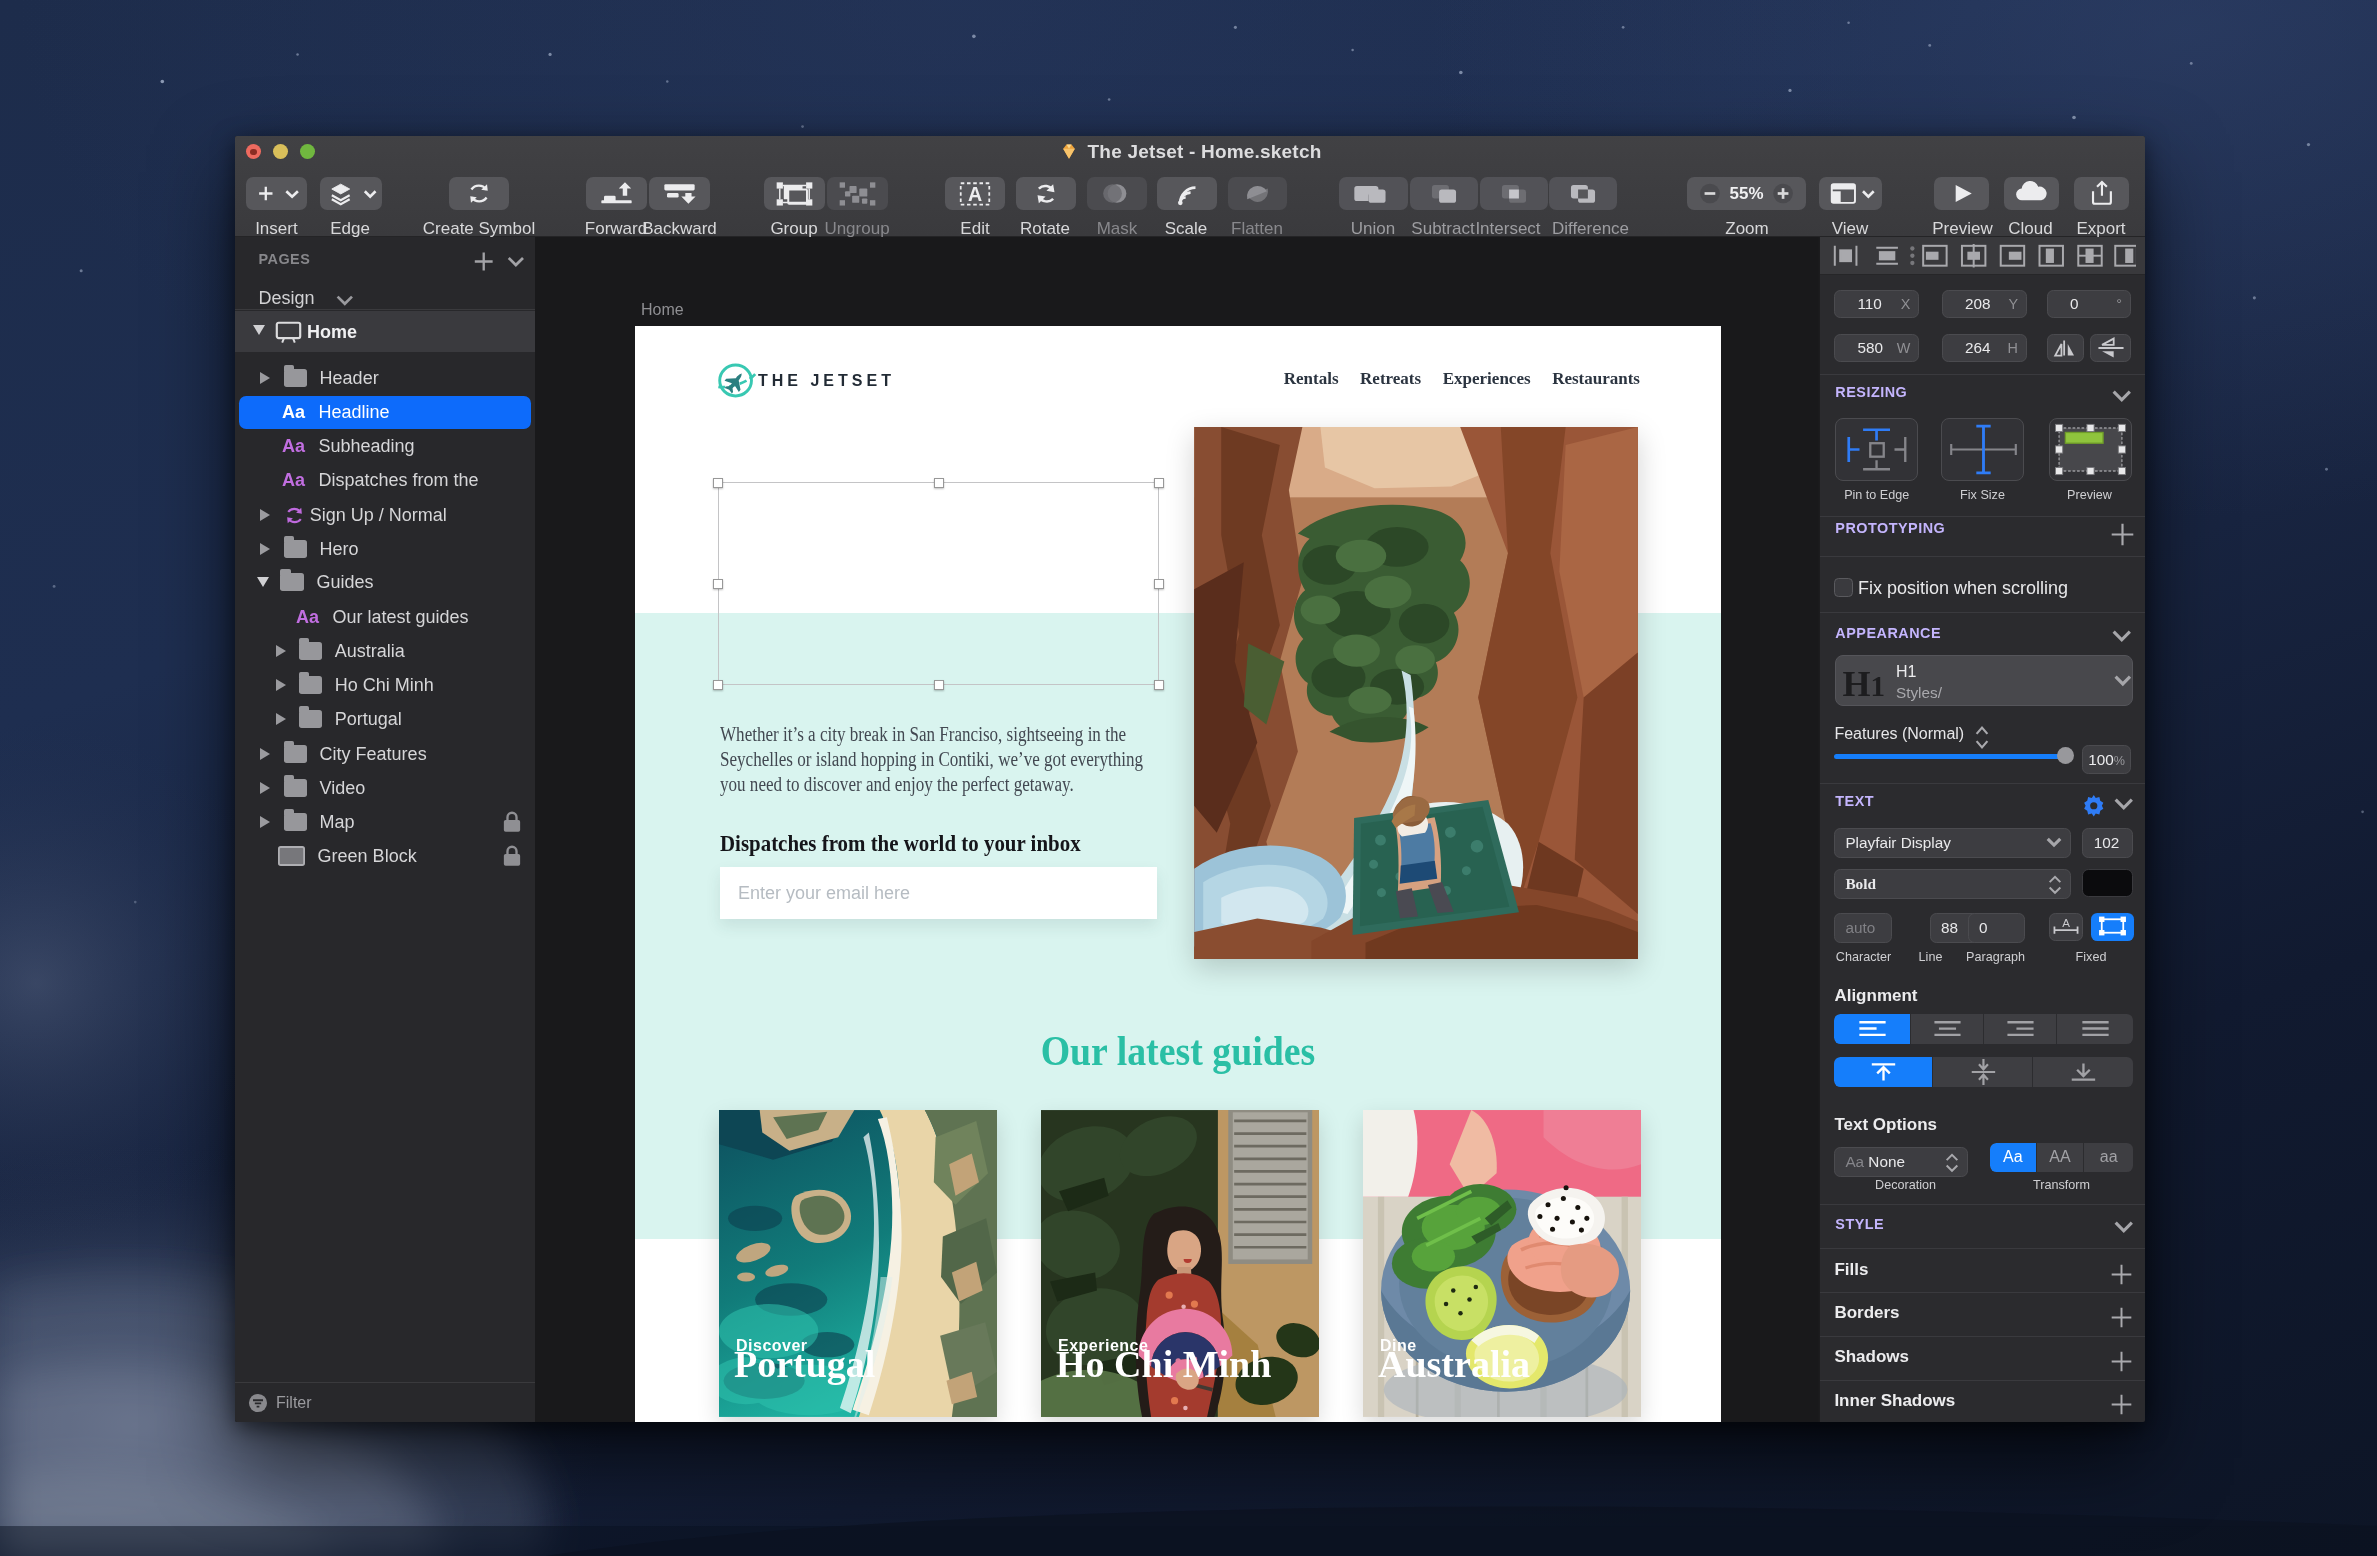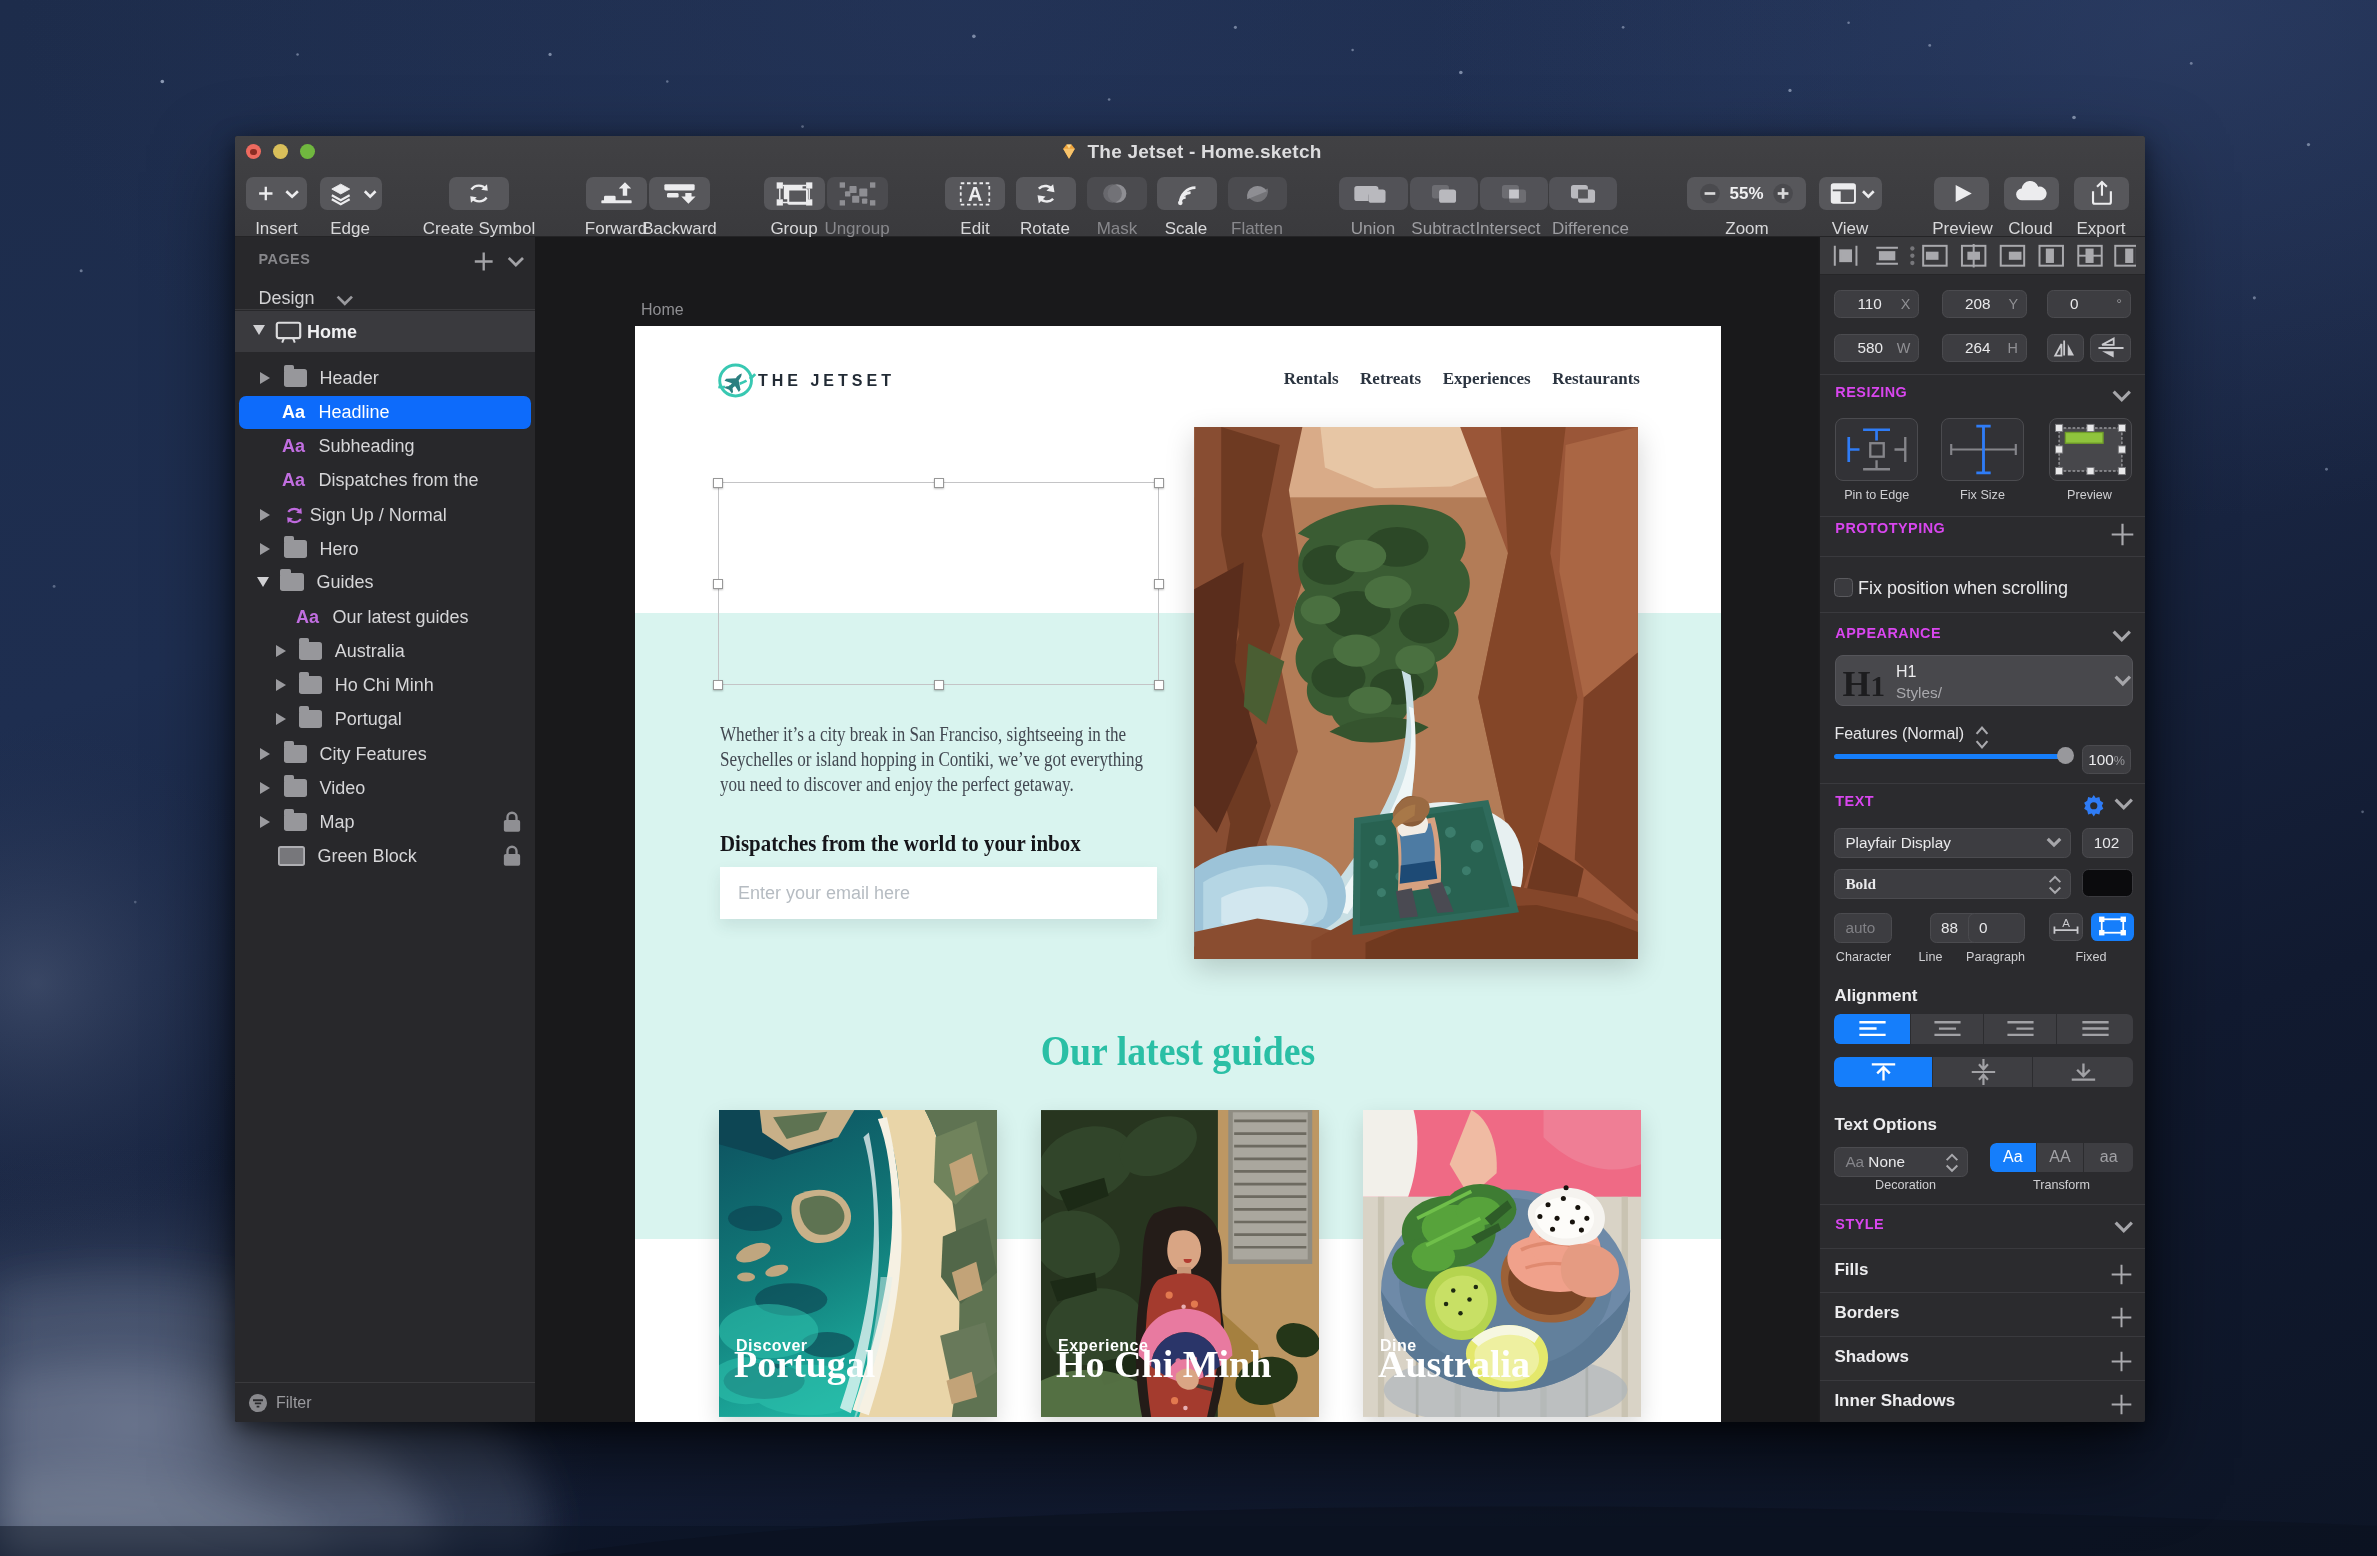--- a/index.html
+++ b/index.html
@@ -40,21 +40,21 @@
   .trid { width:0; height:0; border-top:10px solid #d0d0d3; border-left:6.3px solid transparent; border-right:6.3px solid transparent; }
   .aa { color:#c16ee0; font-weight:700; font-size:18px; }
   
   #abLabel { position:absolute; left:106px; top:64px; color:#8f8f93; font-size:16px; }
   #artboard { position:absolute; left:100px; top:89px; width:1086px; height:1101px; background:#fff; }
   .hnd { position:absolute; width:10px; height:10px; background:#fff; border:0.9px solid #989898; box-shadow:0 0.9px 1.8px rgba(0,0,0,0.25); }
   .card { box-shadow:0 9px 21.6px rgba(0,0,0,0.14); }
   .clab { position:absolute; top:1011px; font-size:16px; font-weight:700; letter-spacing:0.5px; color:#fff; }
   .cname { position:absolute; top:1016px; font-family:"Liberation Serif",serif; font-weight:700; font-size:38px; color:#fff; }
   
-  .insH { color:#d946ef; font-weight:700; font-size:14.4px; letter-spacing:0.5px; }
+  .insH { color:#c4b5fd; font-weight:700; font-size:14.4px; letter-spacing:0.5px; }
   .ifield { position:absolute; height:28px; background:#3d3d41; border:0.9px solid #4b4b4f; border-radius:6.3px;
      color:#e9e9eb; font-size:15.3px; line-height:26px; padding-left:22px; }
   .iunit { position:absolute; right:8px; top:0; color:#909094; font-size:14.4px; line-height:26px; }
   .divi { position:absolute; left:0; width:326px; height:0.9px; background:#3a3a3e; }
   .chev { stroke:#a6a6aa; stroke-width:3.5; fill:none; }
   .wbox { width:83px; height:63px; background:#323236; border:0.9px solid #4b4b4f; border-radius:8px; overflow:hidden; }
   .wlab { font-size:12.6px; color:#cfcfd2; text-align:center; white-space:nowrap; }
   .ifd2 { height:30px; background:#3d3d41; border:0.9px solid #4b4b4f; border-radius:6.3px;
      color:#e9e9eb; font-size:15.3px; line-height:28px; padding-left:10px; }
   .seg { display:flex; background:#3e3e42; border-radius:6.3px; overflow:hidden; }

